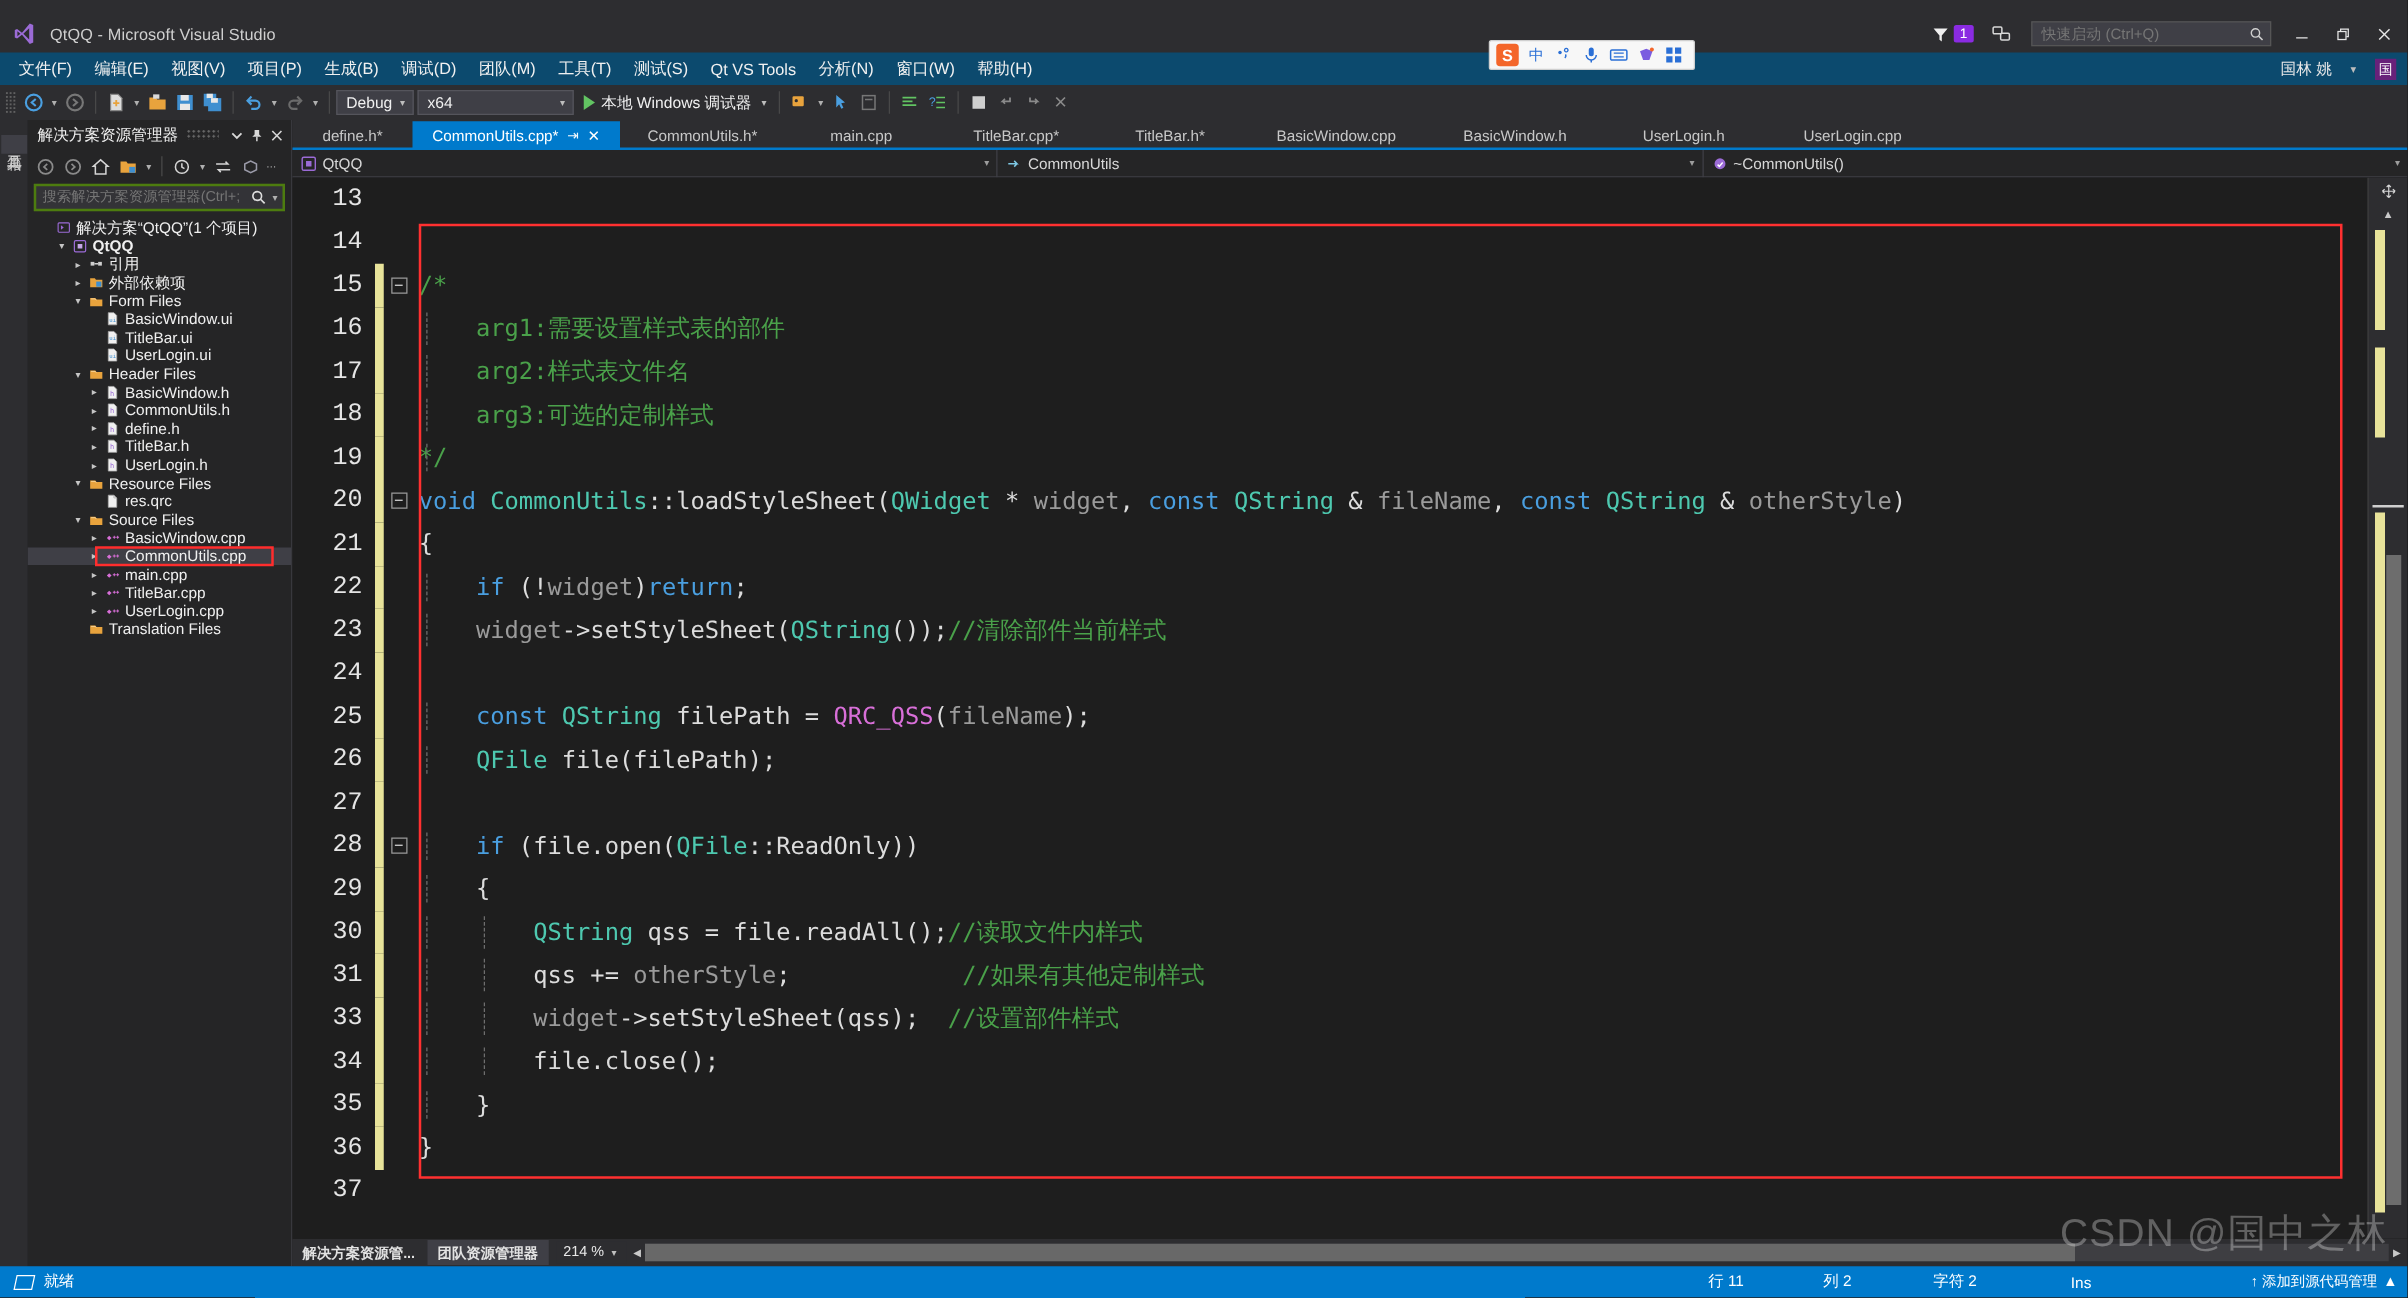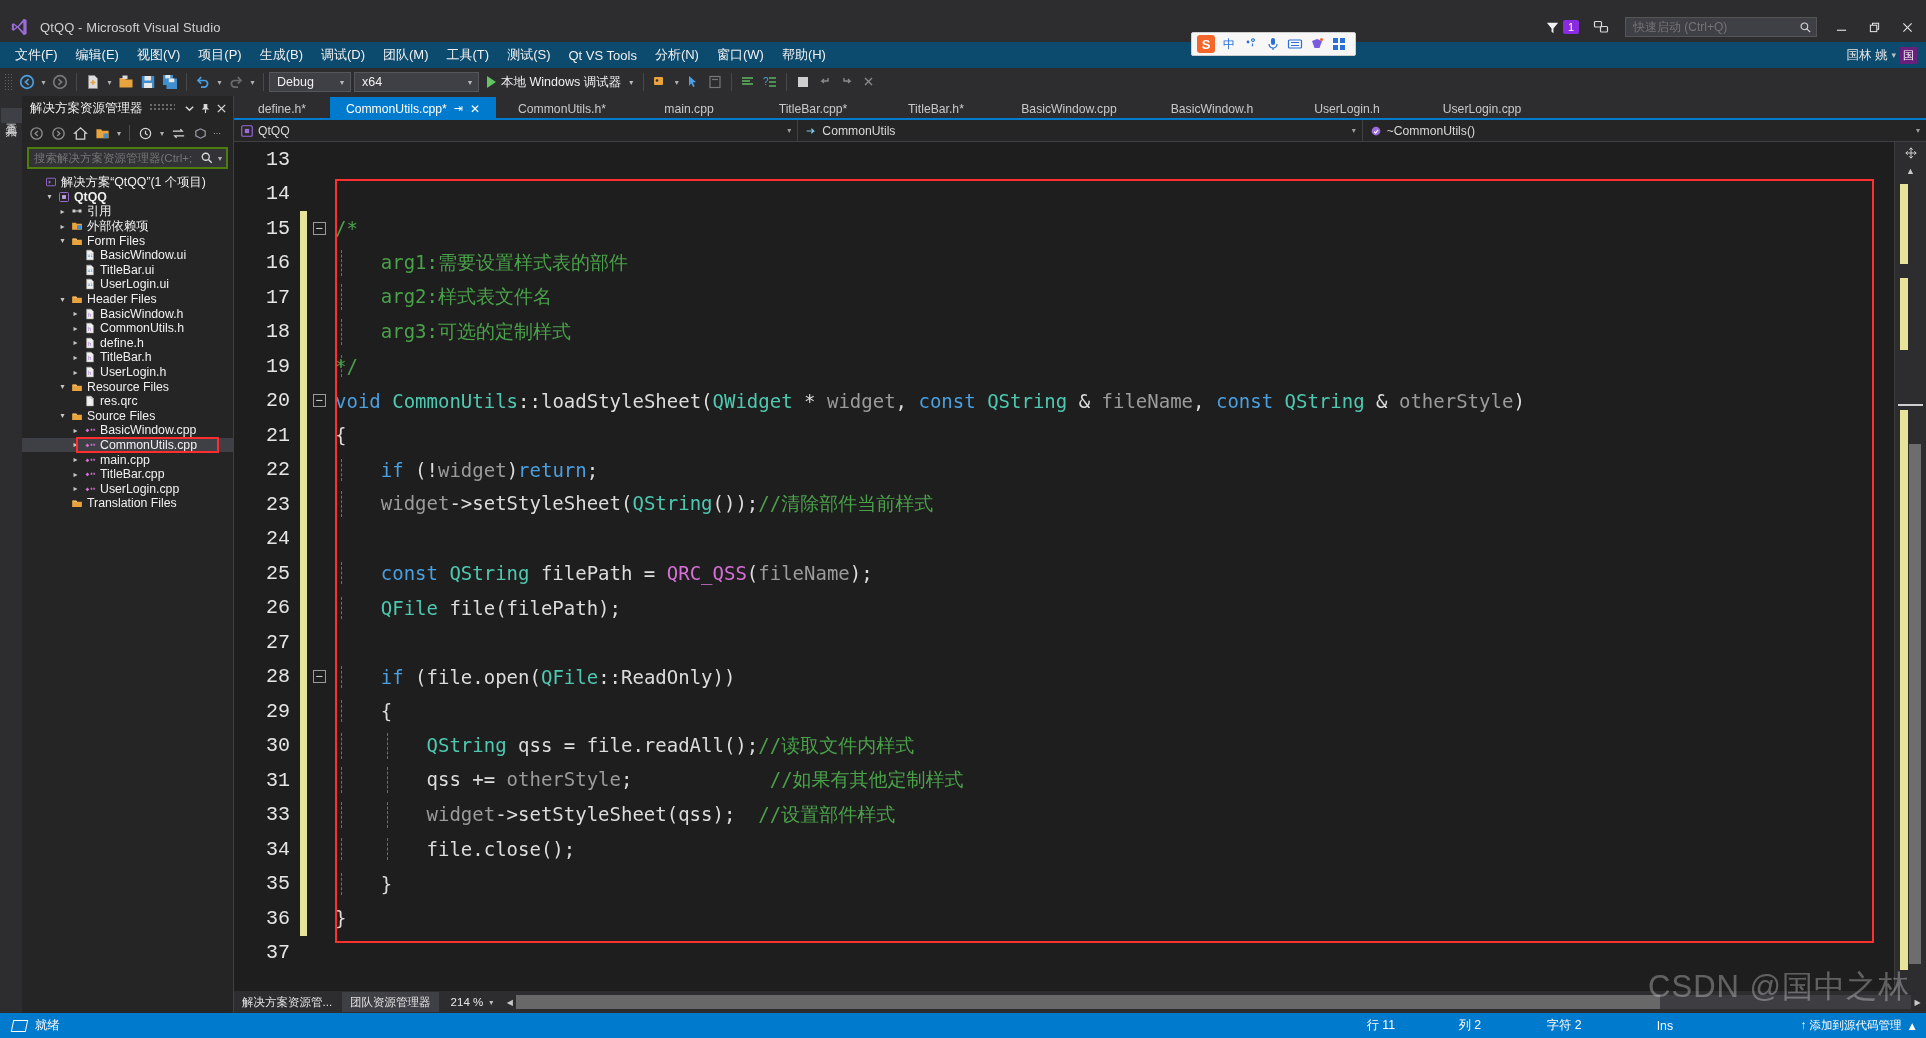--- a/index.html
+++ b/index.html
@@ -25,21 +25,21 @@
   .quick-launch { width:192px; height:20px; background:#3f3f46; border:1px solid #555; display:flex; align-items:center; padding:0 4px 0 7px; }
   .quick-launch input { flex:1; background:transparent; border:none; outline:none; color:#b9b9b9; font-size:12px; font-family:"Liberation Sans",sans-serif;}
   .quick-launch .mag { width:13px; height:13px; display:flex;}
   .win-btns { display:flex; margin-left:8px; }
   .win-btn { width:33px; height:30px; display:flex; align-items:center; justify-content:center; color:#e6e6e6;}
   .win-btn svg { width:11px; height:11px;}
 
   
   .menubar { height:26px; background:#0c4a6e; display:flex; align-items:center; position:relative; flex:0 0 26px; }
   .menu-item { font-size:13px; color:#f1f1f1; padding:3px 9px; white-space:nowrap; }
-  .menubar-right { margin-left:auto; display:flex; align-items:center; padding-right:9px; gap:4px;}
+  .menubar-right { margin-left:auto; display:flex; align-items:center; padding-right:9px; gap:15px;}
   .acct-name { font-size:12.5px; color:#e8e8e8;}
   .acct-caret { font-size:9px; color:#bdbdbd; }
   .acct-av { width:17px; height:17px; background:#68217a; color:#fff; font-size:11px; display:flex; align-items:center; justify-content:center;}
 
   
   .toolbar { height:28px; background:#2d2d30; display:flex; align-items:center; flex:0 0 28px; position:relative; }
   .tb-grip { width:9px; height:18px; margin:0 3px 0 4px;
       background-image:radial-gradient(#6a6a6a 1px, transparent 1px);
       background-size:3px 3px; opacity:.85;}
   .tb-ic { width:22px; height:22px; display:flex; align-items:center; justify-content:center; }
@@ -131,21 +131,21 @@
   .vscroll { width:32px; background:#2d2d30; position:relative; flex:0 0 32px; border-left:1px solid #3c3c3c;}
   .vs-top { height:21px; display:flex; align-items:center; justify-content:center; color:#c9c9c9;}
   .vs-arrow { height:15px; display:flex; align-items:center; justify-content:center; color:#c9c9c9; font-size:9px;}
   .vs-track { position:absolute; left:0; right:0; top:36px; bottom:0; }
   .vs-mark { position:absolute; left:5px; width:8px; background:#e8e39a;}
   .vs-sep { position:absolute; left:3px; right:3px; height:2px; background:#cfcfcf;}
   .vs-gray { position:absolute; left:14px; width:12px; background:#6d6d6d;}
 
   
   .hbar { height:22px; background:#2d2d30; display:flex; align-items:center; flex:0 0 22px;}
-  .tool-tabs { display:flex; align-items:center; height:22px;}
+  .tool-tabs { display:flex; align-items:center; height:22px;font-weight:bold;}
   .ttab { height:20px; display:flex; align-items:center; padding:0 8px; font-size:11.5px; color:#e2e2e2; background:#3f3f46; margin-right:2px;}
   .ttab.act{ background:#2d2d30; }
   .zoombox { height:18px; background:#2d2d30; display:flex; align-items:center; padding:0 2px 0 6px; font-size:11.5px; color:#e8e8e8; margin-left:4px;}
   .zoombox .zc{ padding:0 6px; font-size:8px; color:#c0c0c0;}
   .hscroll { flex:1; height:16px; display:flex; align-items:center; margin:0 2px;}
   .hs-arrow{ width:13px; text-align:center; color:#c9c9c9; font-size:8px;}
   .hs-track{ flex:1; height:14px; background:#3e3e42; position:relative;}
   .hs-thumb{ position:absolute; left:0; top:0; bottom:0; width:82%; background:#686868;}
 
   
@@ -289,21 +289,21 @@
     </div>
     <div class="tb-caret">▾</div>
     <div class="tb-ic">
       <svg viewBox="0 0 16 16">
           <path d="M12 6.5H6.7a3.3 3.3 0 1 0 0 6.6H10" fill="none" stroke="#6b6b6b" stroke-width="1.7"></path>
           <path d="M9.8 3.2 13 6.5l-3.2 3.2" fill="none" stroke="#6b6b6b" stroke-width="1.7"></path>
         </svg>
     </div>
     <div class="tb-caret">▾</div>
     <div class="tb-sep"></div>
-    <div class="tb-combo" style="width:82px">
+    <div class="tb-combo" style="width:62px">
       <span>Debug</span>
       <span class="cc">▾</span>
     </div>
     <div class="tb-combo" style="width:125px">
       <span>x64</span>
       <span class="cc">▾</span>
     </div>
     <div class="run-btn">
       <span class="run-tri"></span>
       <span>本地 Windows 调试器</span>

